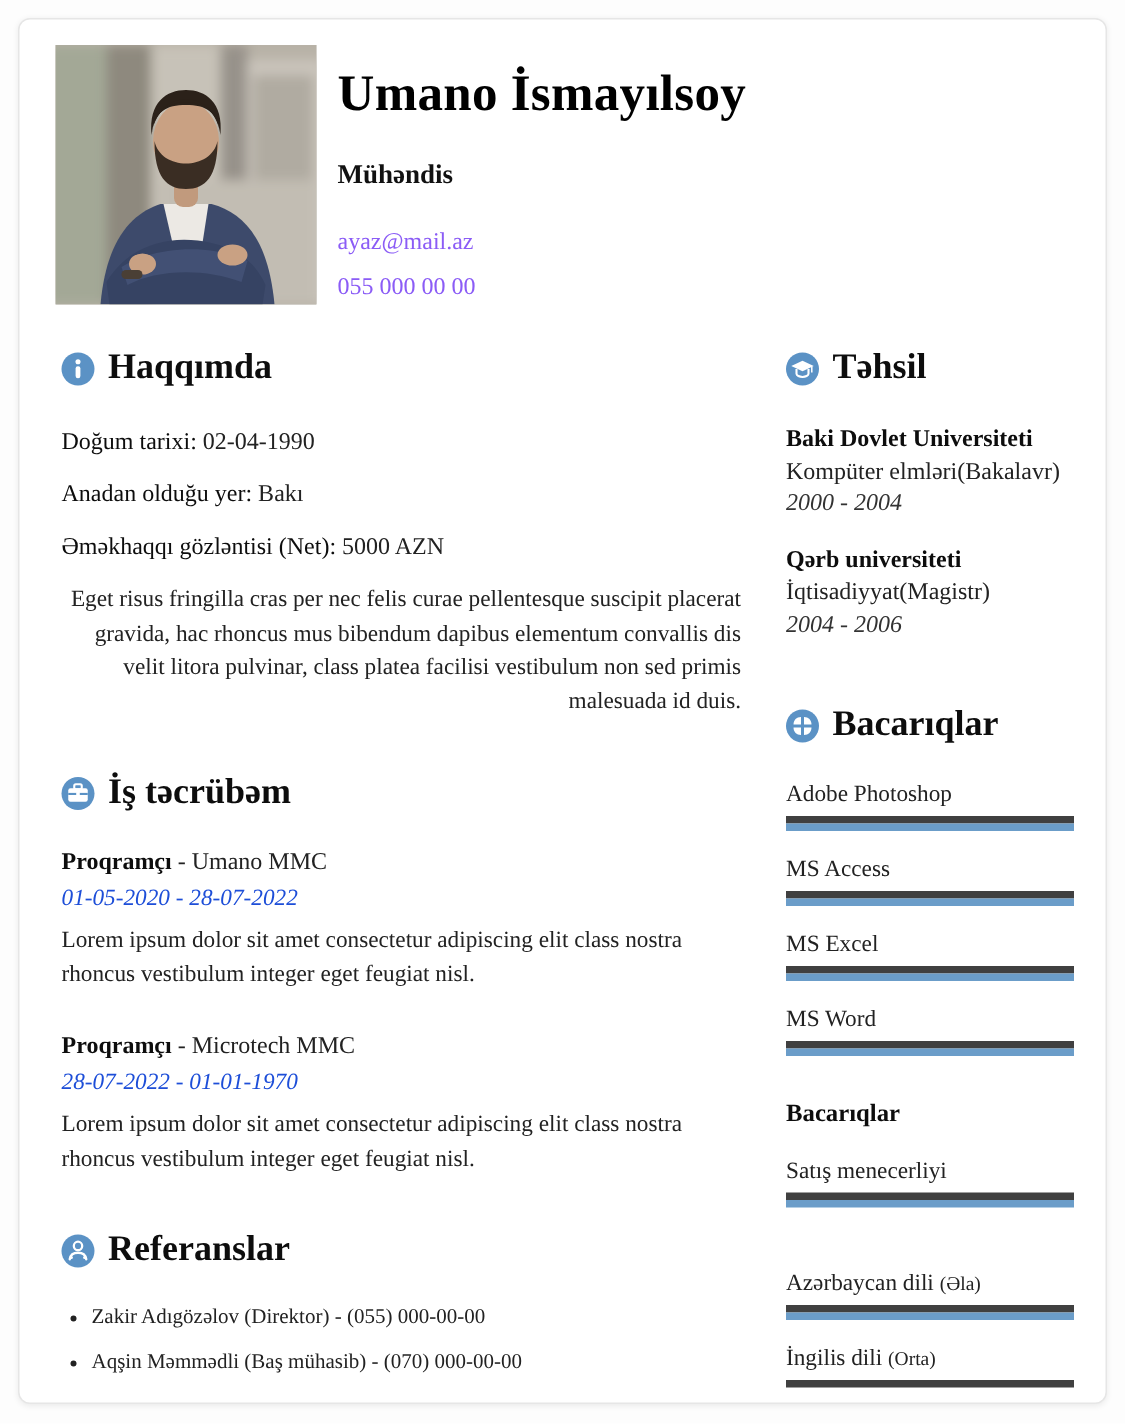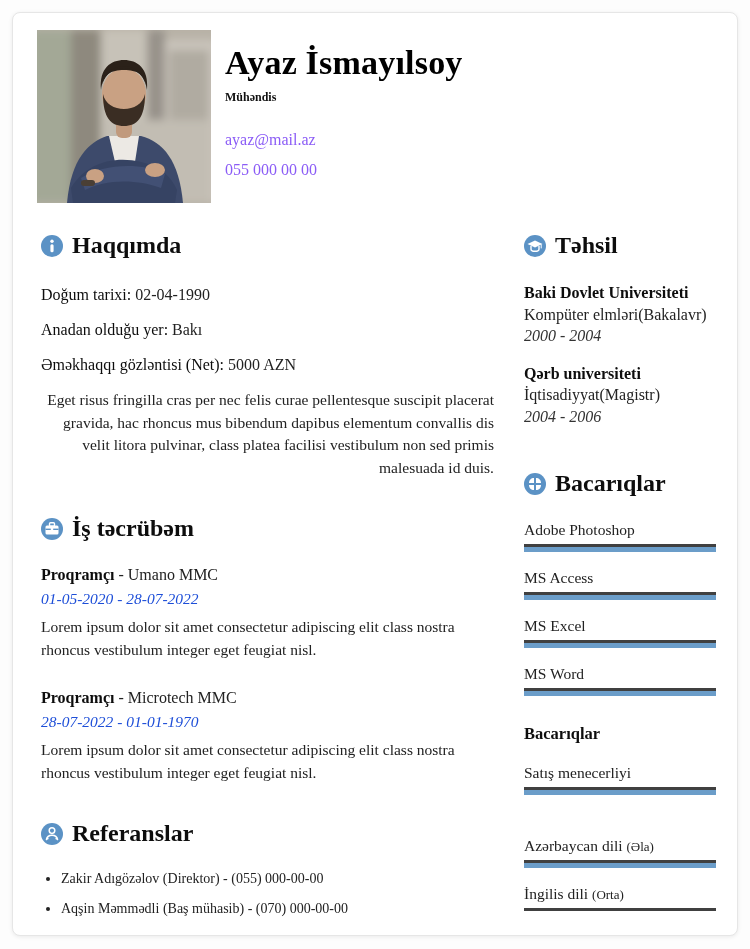--- a/index.html
+++ b/index.html
@@ -9,21 +9,21 @@
     background:#fff; border:1px solid #e6e6e6; border-radius:8px;
     box-shadow:0 1px 4px rgba(0,0,0,0.08);
     padding:17px 16px 0 24px; overflow:hidden;
   }
   
   .header { display:flex; margin-bottom:29px; }
   .photo { width:174px; height:173px; flex:0 0 174px; overflow:hidden; background:#b5afa5; }
   .photo svg { display:block; }
   .header-info { padding:14px 0 0 14px; }
   .name { font-size:34px; font-weight:bold; color:#000; letter-spacing:0.2px; }
-  .job-title { font-size:12px; font-weight:bold; margin-top:8px; color:#111; }
+  .job-title { font-size:18px; font-weight:bold; margin-top:24px; color:#111; }
   .contact { font-size:16px; margin-top:26px; color:#8b5cf6; }
   .contact + .contact { margin-top:12px; }
   
   .columns { display:grid; grid-template-columns:1fr 192px; column-gap:30px; padding:0 5px 0 4px; }
   
   .sec-head { display:flex; align-items:center; gap:9px; margin-bottom:24px; }
   .sec-head .icon {
     width:22px; height:22px; border-radius:50%; background:#5b92c5;
     display:flex; align-items:center; justify-content:center; flex:0 0 22px;
   }
@@ -43,21 +43,21 @@
   
   .ref-list { list-style:disc; padding-left:20px; }
   .ref-list li { font-size:14px; margin-bottom:14px; }
   
   .school { margin-bottom:18px; font-size:16px; line-height:1.22; }
   .school .sname { font-weight:bold; color:#0d0d0d; }
   .school .degree { margin-top:2px; }
   .school .sdates { font-style:italic; margin-top:2px; color:#333; }
   
   .meter { margin-bottom:17px; }
-  .meter .mlabel { font-size:15.5px; padding-bottom:5px; border-bottom:3px solid #404040; }
+  .meter .mlabel { font-size:15.5px; padding-bottom:5px; border-bottom:5px solid #404040; }
   .meter .mlabel .small { font-size:13px; }
   .meter .bar { height:5px; background:#d9dde2; }
   .meter .fill { height:5px; background:#6b9dc9; width:100%; }
   .sub-heading { font-size:16.5px; font-weight:bold; color:#0d0d0d; margin:28px 0 20px; }
 </style>
 </head>
 <body>
 
 <div class="card">
 
@@ -99,21 +99,21 @@
           <ellipse cx="87" cy="64" rx="22" ry="26" fill="#c9a183"></ellipse>
 
           <path d="M66 64 C66 88 74 96 87 96 C100 96 108 88 108 64 C104 84 70 84 66 64 Z" fill="#3a2d23"></path>
 
           <path d="M64 60 C62 38 74 30 87 30 C100 30 112 38 110 60 C108 44 100 40 87 40 C74 40 66 44 64 60 Z" fill="#2b2119"></path>
           <path d="M64 60 C66 46 74 38 87 38 C100 38 108 46 110 60 L108 50 C104 42 96 36 87 36 C78 36 70 42 66 50 Z" fill="#2b2119"></path>
         </g>
       </svg>
     </div>
     <div class="header-info">
-      <div class="name">Ayaz İsmayılsoy</div>
+      <div class="name">Umano İsmayılsoy</div>
       <div class="job-title">Mühəndis</div>
       <div class="contact">ayaz@mail.az</div>
       <div class="contact">055 000 00 00</div>
     </div>
   </div>
 
   <div class="columns">
 
     <div class="left-col">
 

